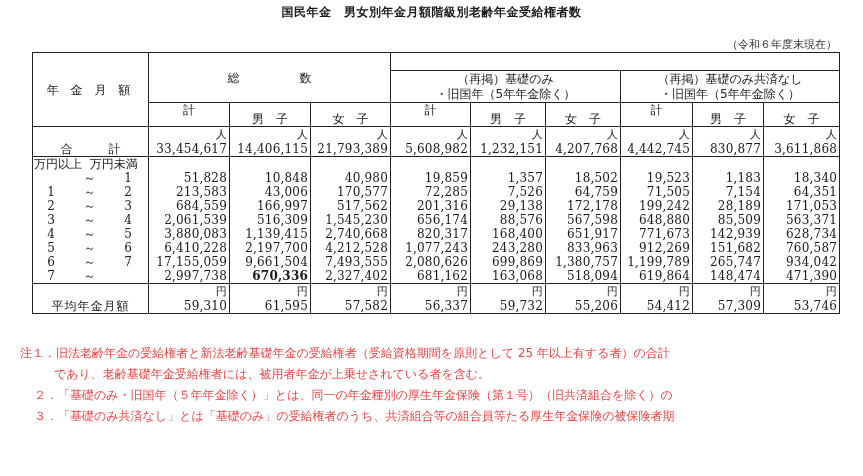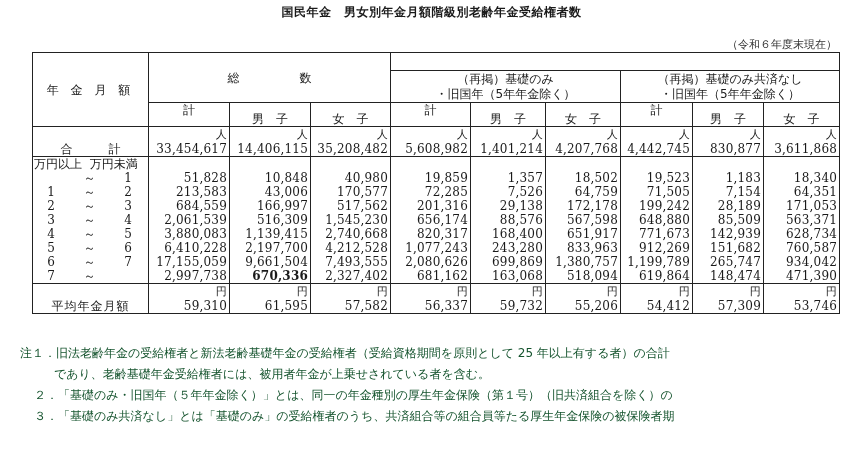--- a/index.html
+++ b/index.html
@@ -11,21 +11,21 @@
   table.main { position: absolute; left: 32px; top: 52px; border-collapse: collapse; table-layout: fixed; width: 807px; }
   table.main td { border: 1px solid #222; padding: 0 2px; font-size: 12px; line-height: 14px; }
   .hdr { text-align: center; font-family: "DejaVu Sans", sans-serif; font-size: 11px; vertical-align: middle; }
   .num { text-align: right; white-space: nowrap; letter-spacing: 0.2px; }
   .unit { text-align: right; font-size: 11px; font-family: "DejaVu Sans", sans-serif; }
   .thick-top td { border-top: 2px solid #222; }
   .lbl { font-family: "DejaVu Sans", sans-serif; font-size: 11px; }
   .range { display: flex; justify-content: space-between; padding: 0 8px 0 6px; font-size: 12px; }
   .range span { display: inline-block; width: 20px; text-align: center; }
   .notes { position: absolute; left: 20px; top: 343px; width: 840px; font-size: 12px; line-height: 21px;
-           font-family: "DejaVu Sans", sans-serif; color: #14532d; }
+           font-family: "DejaVu Sans", sans-serif; color: #ef4444; }
   .note-line { white-space: nowrap; }
   .indent1 { padding-left: 34px; }
   .indent2 { padding-left: 14px; }
   .indent2b { padding-left: 40px; }
 </style>
 </head>
 <body>
 
 <div class="title">国民年金　男女別年金月額階級別老齢年金受給権者数</div>
 <div class="asof">（令和６年度末現在）</div>
@@ -79,29 +79,29 @@
     <td class="num">
           <div class="unit">人</div>
           <div>33,454,617</div>
         </td>
     <td class="num">
           <div class="unit">人</div>
           <div>14,406,115</div>
         </td>
     <td class="num">
           <div class="unit">人</div>
-          <div>35,208,482</div>
+          <div>21,793,389</div>
         </td>
     <td class="num">
           <div class="unit">人</div>
           <div>5,608,982</div>
         </td>
     <td class="num">
           <div class="unit">人</div>
-          <div>1,401,214</div>
+          <div>1,232,151</div>
         </td>
     <td class="num">
           <div class="unit">人</div>
           <div>4,207,768</div>
         </td>
     <td class="num">
           <div class="unit">人</div>
           <div>4,442,745</div>
         </td>
     <td class="num">

